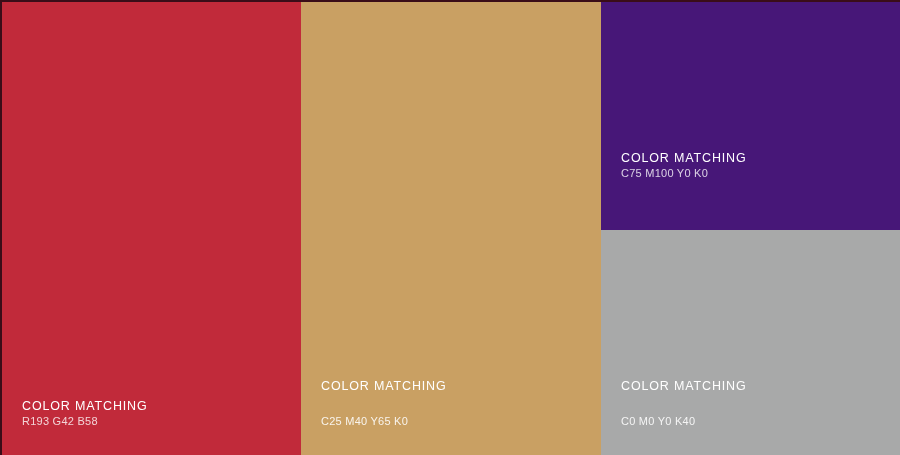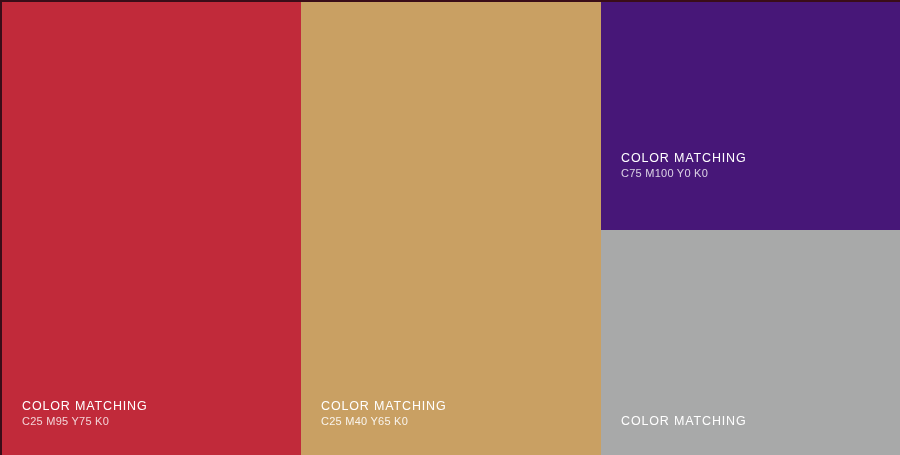--- a/index.html
+++ b/index.html
@@ -80,47 +80,48 @@
     font-size:11px;
     font-weight:400;
     letter-spacing:0.25px;
     line-height:15.5px;
     white-space:nowrap;
   }
   .caption-line:first-of-type { margin-top:6px; }
 
   
   .on-dark  .caption-line { color:rgba(255,255,255,0.80); }
-  .on-light .caption-line { color:rgba(255,255,255,0.88); }
+  .on-light .caption-line { color:rgba(255,255,255,0.88);margin-top:20px; }
 </style>
 </head>
 <body>
 
 <div id="swatch-board" style="background: rgb(255, 255, 255); width: 900px; height: 455px;">
 
   <div class="panel on-dark" id="panel-crimson" style="background: rgb(193, 42, 58);">
     <div class="caption bottom">
       <div class="caption-title">COLOR MATCHING</div>
-      <div class="caption-line">C25 M95 Y75 K0</div>
+      <div class="caption-line">R193 G42 B58</div>
     </div>
   </div>
 
   <div class="panel on-light" id="panel-gold" style="background: rgb(201, 160, 99);">
     <div class="caption bottom">
       <div class="caption-title">COLOR MATCHING</div>
       <div class="caption-line">C25 M40 Y65 K0</div>
     </div>
   </div>
 
   <div class="panel on-dark" id="panel-purple" style="background: rgb(71, 23, 120);">
     <div class="caption upper">
       <div class="caption-title">COLOR MATCHING</div>
       <div class="caption-line">C75 M100 Y0 K0</div>
     </div>
   </div>
 
   <div class="panel on-light" id="panel-gray" style="background: rgb(168, 169, 169);">
     <div class="caption bottom">
       <div class="caption-title">COLOR MATCHING</div>
+      <div class="caption-line">C0 M0 Y0 K40</div>
     </div>
   </div>
 
 </div>
 
 </body></html>

